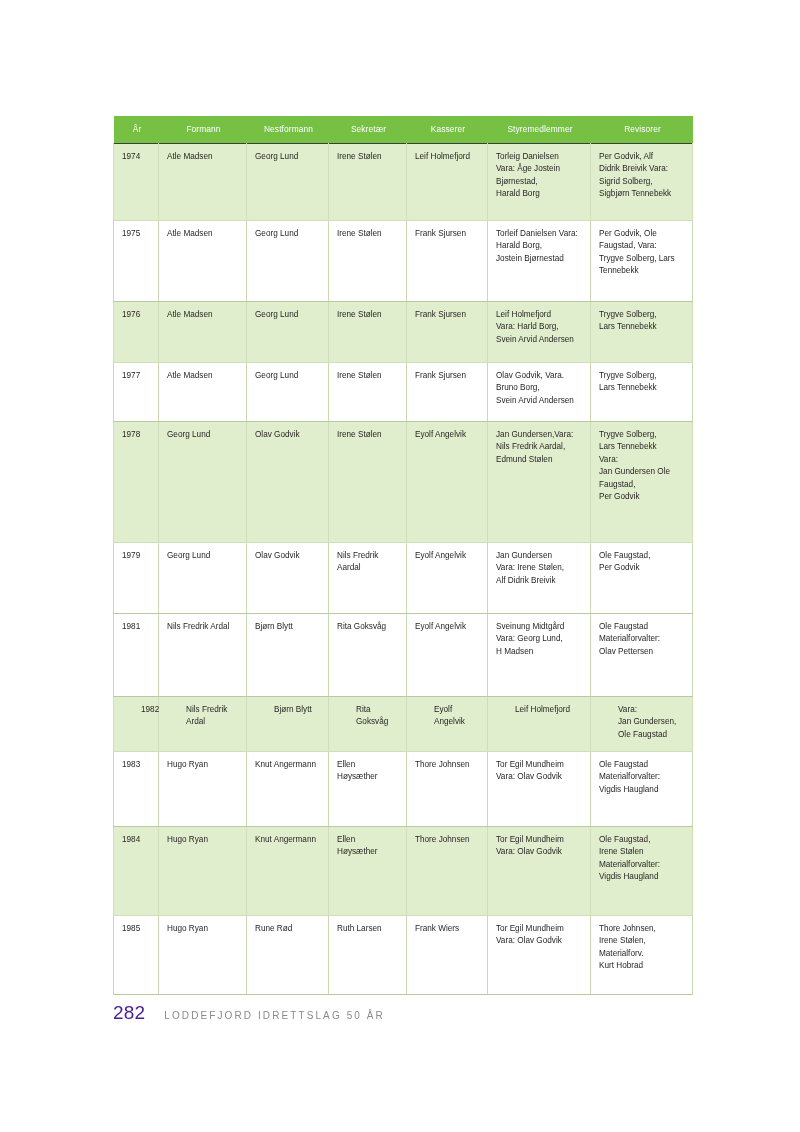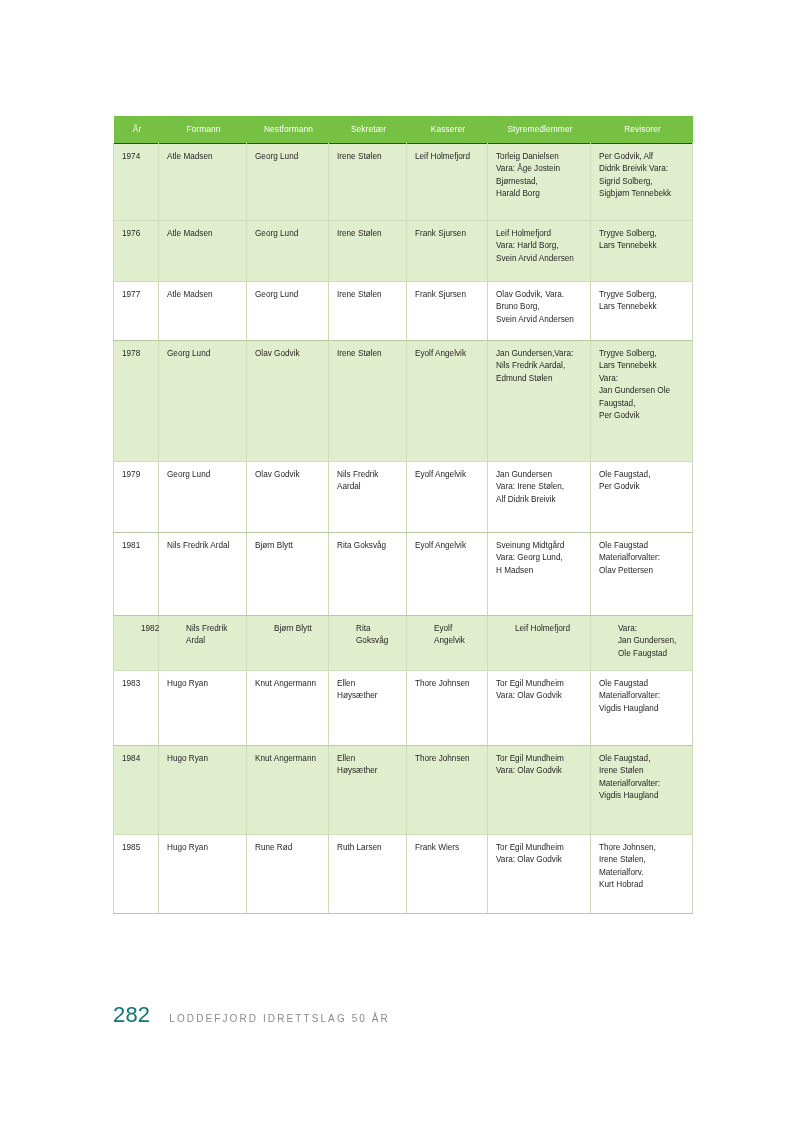--- a/index.html
+++ b/index.html
@@ -108,22 +108,22 @@
   
   .footer {
     position: absolute;
     left: 113px;
     top: 1002px;
     display: flex;
     align-items: baseline;
     gap: 19px;
   }
   .footer .page-number {
-    font-size: 22px;
-    color: #0f766e;
+    font-size: 19px;
+    color: #4c1d95;
     letter-spacing: 0.2px;
   }
   .footer .book-title {
     font-size: 10px;
     color: #8a8a8a;
     letter-spacing: 2.1px;
     text-transform: uppercase;
   }
 </style>
 </head>
@@ -164,20 +164,34 @@
           <td>Torleig Danielsen
 Vara: Åge Jostein
 Bjørnestad,
 Harald Borg</td>
           <td class="last">Per Godvik, Alf
 Didrik Breivik Vara:
 Sigrid Solberg,
 Sigbjørn Tennebekk</td>
         </tr>
 
+        <tr class="h-72">
+          <td class="first">1975</td>
+          <td>Atle Madsen</td>
+          <td>Georg Lund</td>
+          <td>Irene Stølen</td>
+          <td>Frank Sjursen</td>
+          <td>Torleif Danielsen Vara:
+Harald Borg,
+Jostein Bjørnestad</td>
+          <td class="last">Per Godvik, Ole
+Faugstad, Vara:
+Trygve Solberg, Lars
+Tennebekk</td>
+        </tr>
 
         <tr class="shade h-52">
           <td class="first">1976</td>
           <td>Atle Madsen</td>
           <td>Georg Lund</td>
           <td>Irene Stølen</td>
           <td>Frank Sjursen</td>
           <td>Leif Holmefjord
 Vara: Harld Borg,
 Svein Arvid Andersen</td>

